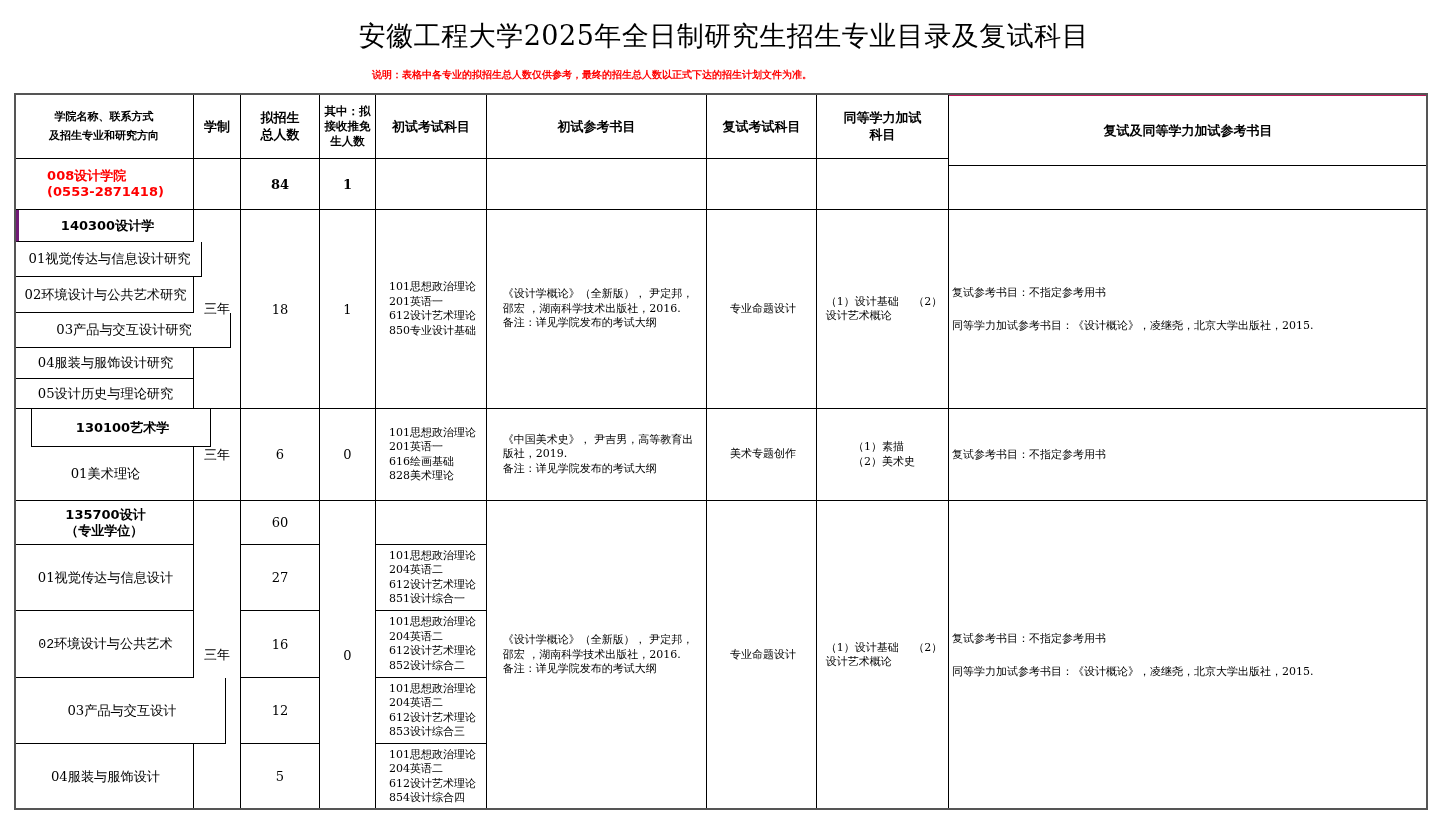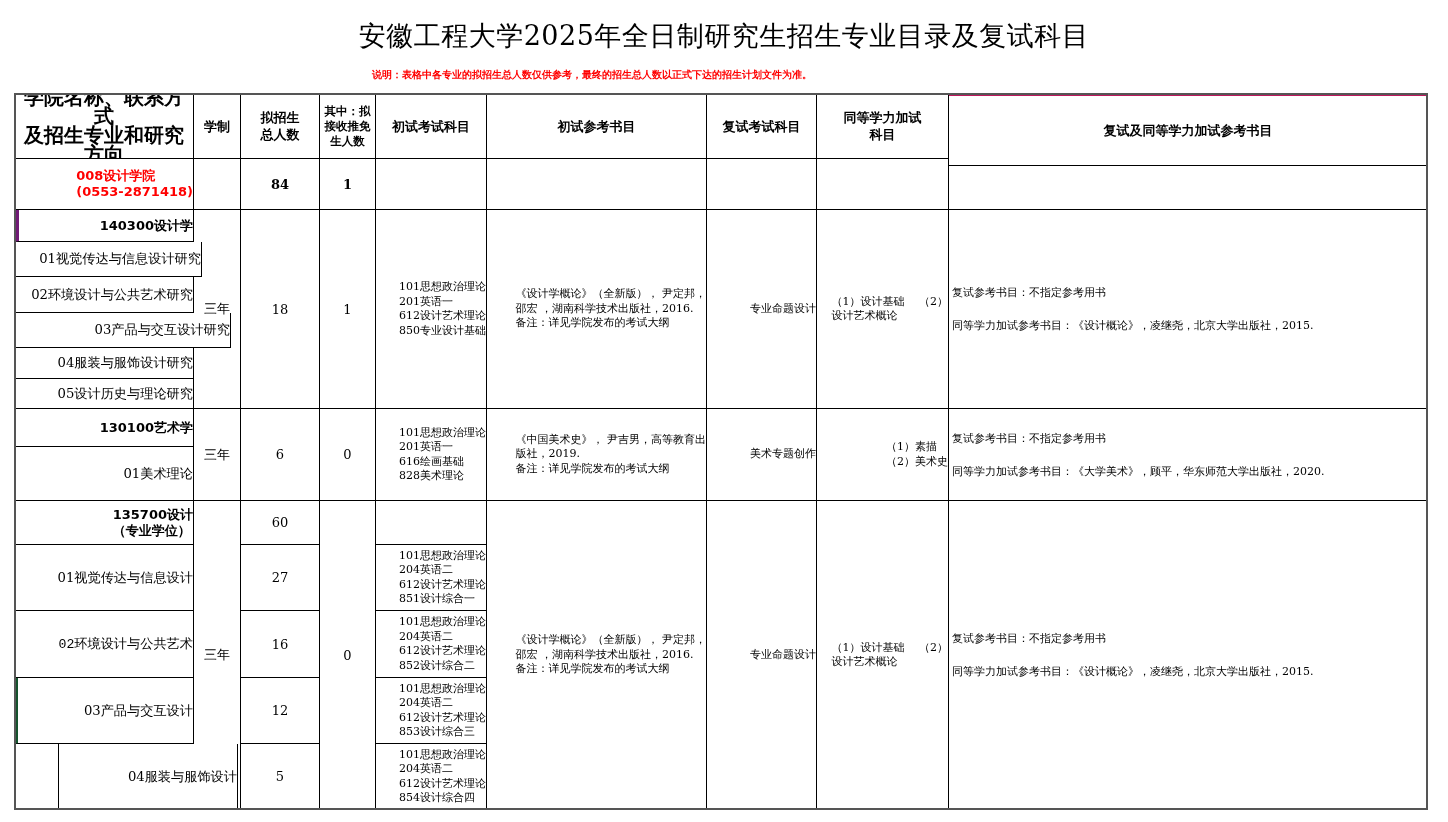--- a/index.html
+++ b/index.html
@@ -8,26 +8,26 @@
   .title { position:absolute; left:0; top:18px; width:1448px; text-align:center;
            font-size:27px; font-family:"DejaVu Serif","Liberation Serif",serif; letter-spacing:0.5px; }
   .note { position:absolute; left:372px; top:68px; font-size:10px; font-weight:bold;
           font-family:"DejaVu Sans","Liberation Sans",sans-serif; color:#ff0000; white-space:nowrap; }
   .cell { position:absolute; box-sizing:border-box; border-right:1px solid #000; border-bottom:1px solid #000;
           display:flex; align-items:center; overflow:hidden; }
   .frame { position:absolute; left:14px; top:93px; width:1414px; height:717px; box-sizing:border-box;
            border:2px solid #555; pointer-events:none; }
   .hdr { justify-content:center; text-align:center; font-weight:bold;
          font-family:"DejaVu Sans","Liberation Sans",sans-serif; font-size:13px; line-height:17px; }
-  .hdr.big { font-size:20px; line-height:19px; }
+  .hdr.big { font-size:11px; line-height:19px; }
   .hdr.small { font-size:11.5px; line-height:15px; }
   .center { justify-content:center; text-align:center; }
   .num { font-size:13px; }
   .bold { font-weight:bold; }
-  .left { justify-content:flex-end; padding-left:3px; text-align:left; }
+  .left { justify-content:center; padding-left:3px; text-align:left; }
   .red { color:#ff0000; }
   .sm { font-size:11px; line-height:14.5px; }
   .md { font-size:13px; }
   .dir { font-size:13.2px; }
   .sect { font-weight:bold; font-family:"DejaVu Sans","Liberation Sans",sans-serif; font-size:13px; line-height:16px; }
   .pre { white-space:pre-line; }
   .refs { flex-direction:column; align-items:flex-start; justify-content:center; padding-left:3px; font-size:11px; gap:18px; }
 </style>
 </head>
 <body>
@@ -84,50 +84,49 @@
 邵宏 ，湖南科学技术出版社，2016.
 备注：详见学院发布的考试大纲</div>
   <div class="cell left sm" style="left:707px;top:210px;width:110px;height:199px;">专业命题设计</div>
   <div class="cell left sm pre" style="left:817px;top:210px;width:132px;height:199px;">（1）设计基础　 （2）
 设计艺术概论</div>
   <div class="cell refs" style="left:949px;top:210px;width:479px;height:199px;">
     <div>复试参考书目：不指定参考用书</div>
     <div>同等学力加试参考书目：《设计概论》，凌继尧，北京大学出版社，2015.</div>
   </div>
 
-  <div class="cell left sect" style="left:14px;top:409px;width:180px;height:38px;border-left:1px solid #000;">130100艺术学</div>
+  <div class="cell left sect" style="left:31px;top:409px;width:180px;height:38px;border-left:1px solid #000;">130100艺术学</div>
   <div class="cell left dir" style="left:14px;top:447px;width:180px;height:54px;border-left:1px solid #000;">01美术理论</div>
   <div class="cell center md" style="left:194px;top:409px;width:47px;height:92px;">三年</div>
   <div class="cell center num" style="left:241px;top:409px;width:79px;height:92px;">6</div>
   <div class="cell center num" style="left:320px;top:409px;width:56px;height:92px;">0</div>
   <div class="cell left sm pre" style="left:376px;top:409px;width:111px;height:92px;">101思想政治理论
 201英语一
 616绘画基础
 828美术理论</div>
   <div class="cell left sm pre" style="left:487px;top:409px;width:220px;height:92px;">《中国美术史》， 尹吉男，高等教育出
 版社，2019.
 备注：详见学院发布的考试大纲</div>
   <div class="cell left sm" style="left:707px;top:409px;width:110px;height:92px;">美术专题创作</div>
   <div class="cell left sm pre" style="left:817px;top:409px;width:132px;height:92px;">（1）素描
 （2）美术史</div>
   <div class="cell refs" style="left:949px;top:409px;width:479px;height:92px;">
     <div>复试参考书目：不指定参考用书</div>
-    <div>同等学力加试参考书目：《大学美术》，顾平，华东师范大学出版社，2020.</div>
   </div>
 
   <div class="cell left sect" style="left:14px;top:501px;width:180px;height:44px;border-left:1px solid #000;">
     <div>
       <div>135700设计</div>
       <div>（专业学位）</div>
     </div>
   </div>
   <div class="cell left dir" style="left:14px;top:545px;width:180px;height:66px;border-left:1px solid #000;">01视觉传达与信息设计</div>
   <div class="cell left dir" style="left:14px;top:611px;width:180px;height:67px;border-left:1px solid #000;font-family:Liberation Mono, monospace;">02环境设计与公共艺术</div>
-  <div class="cell left dir" style="left:14px;top:678px;width:180px;height:66px;border-left:4px solid #14532d;">03产品与交互设计</div>
-  <div class="cell left dir" style="left:14px;top:744px;width:180px;height:66px;border-left:1px solid #000;margin-left:44px;">04服装与服饰设计</div>
+  <div class="cell left dir" style="left:14px;top:678px;width:212px;height:66px;border-left:2px solid #14532d;">03产品与交互设计</div>
+  <div class="cell left dir" style="left:14px;top:744px;width:180px;height:66px;border-left:1px solid #000;">04服装与服饰设计</div>
 
   <div class="cell center md" style="left:194px;top:501px;width:47px;height:309px;">三年</div>
 
   <div class="cell center num" style="left:241px;top:501px;width:79px;height:44px;">60</div>
   <div class="cell center num" style="left:241px;top:545px;width:79px;height:66px;">27</div>
   <div class="cell center num" style="left:241px;top:611px;width:79px;height:67px;">16</div>
   <div class="cell center num" style="left:241px;top:678px;width:79px;height:66px;">12</div>
   <div class="cell center num" style="left:241px;top:744px;width:79px;height:66px;">5</div>
 
   <div class="cell center num" style="left:320px;top:501px;width:56px;height:309px;">0</div>

